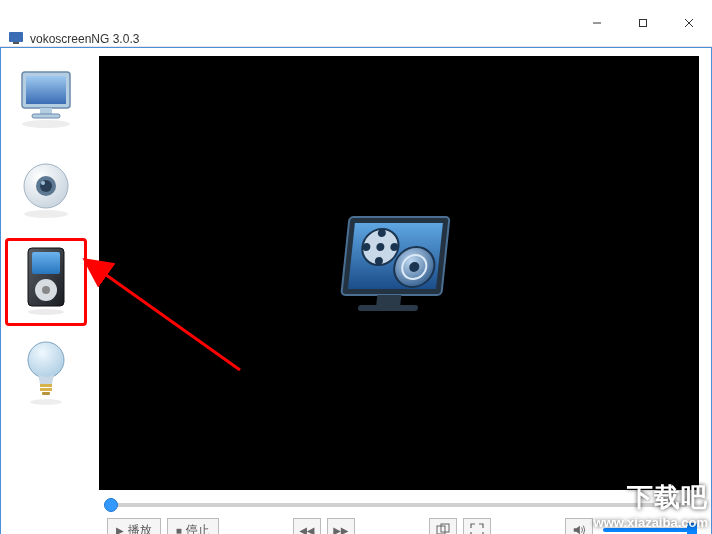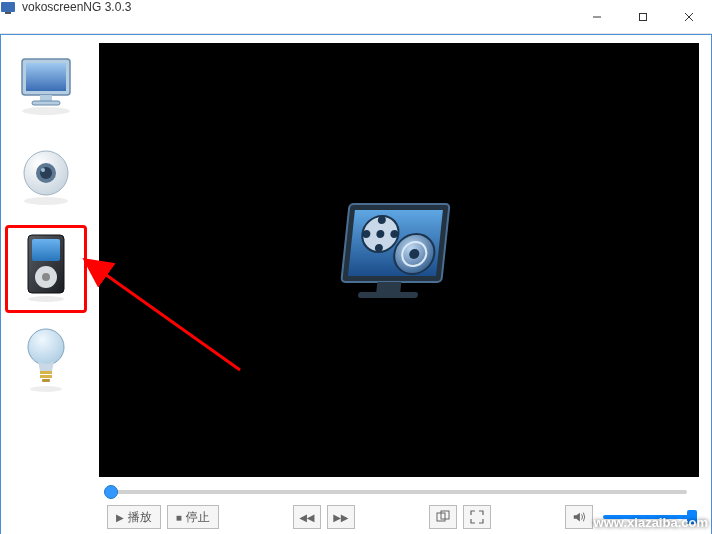--- a/index.html
+++ b/index.html
@@ -1,19 +1,19 @@
 <!DOCTYPE html>
 <html><head>
 <meta charset="utf-8">
 <style>
 * { margin: 0; padding: 0; box-sizing: border-box; }
 body { font-family: "Segoe UI", Tahoma, sans-serif; font-size: 12px; background: #fff; width: 712px; height: 534px; overflow: hidden; position: relative; }
 
 
-.titlebar { height: 34px; background: #fff; border-bottom: 1px solid #e5e5e5; display: flex; align-items: flex-start; padding-left: 0; }
+.titlebar { height: 47px; background: #fff; border-bottom: 1px solid #e5e5e5; display: flex; align-items: flex-end; padding-left: 8px; }
 .titlebar .app-icon { width: 16px; height: 16px; margin-right: 6px; display: flex; align-items: center; justify-content: center; }
 .titlebar .title { font-size: 12px; color: #333; flex: 1; }
 .win-controls { display: flex; height: 100%; }
 .win-btn { width: 46px; height: 100%; display: flex; align-items: center; justify-content: center; color: #333; font-size: 11px; cursor: pointer; }
 
 
 .outer-border { border: 1px solid #4a90d9; height: calc(100% - 30px); display: flex; flex-direction: column; }
 .content { display: flex; flex: 1; overflow: hidden; }
 
 
@@ -241,14 +241,15 @@
 <svg class="arrow-overlay" style="left:80px; top:240px;" width="180" height="150">
   <defs>
     <marker id="ah" markerWidth="12" markerHeight="12" refX="2" refY="5" orient="auto">
       <path d="M0 0 L10 5 L0 10 Z" fill="#ff0000"></path>
     </marker>
   </defs>
   <line x1="160" y1="130" x2="22" y2="32" stroke="#ff0000" stroke-width="3" marker-end="url(#ah)"></line>
 </svg>
 
 <div class="watermark">
+  <div class="big">下载吧</div>
   <div class="small">www.xiazaiba.com</div>
 </div>
 
 </body></html>

